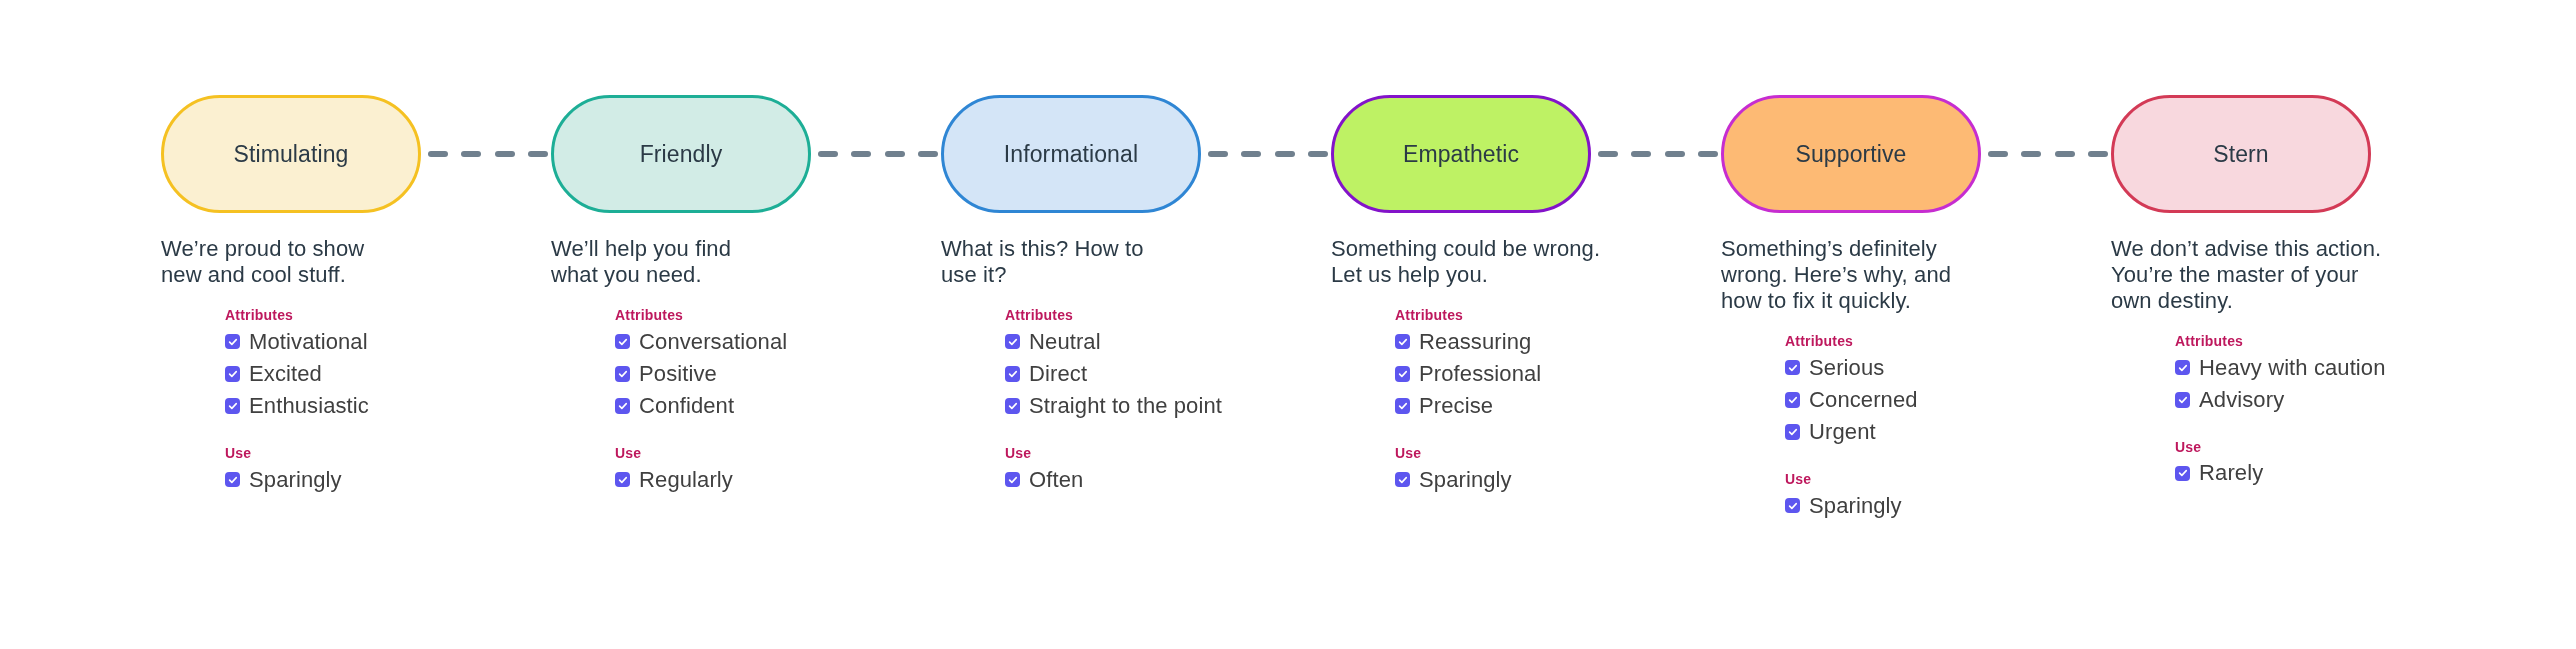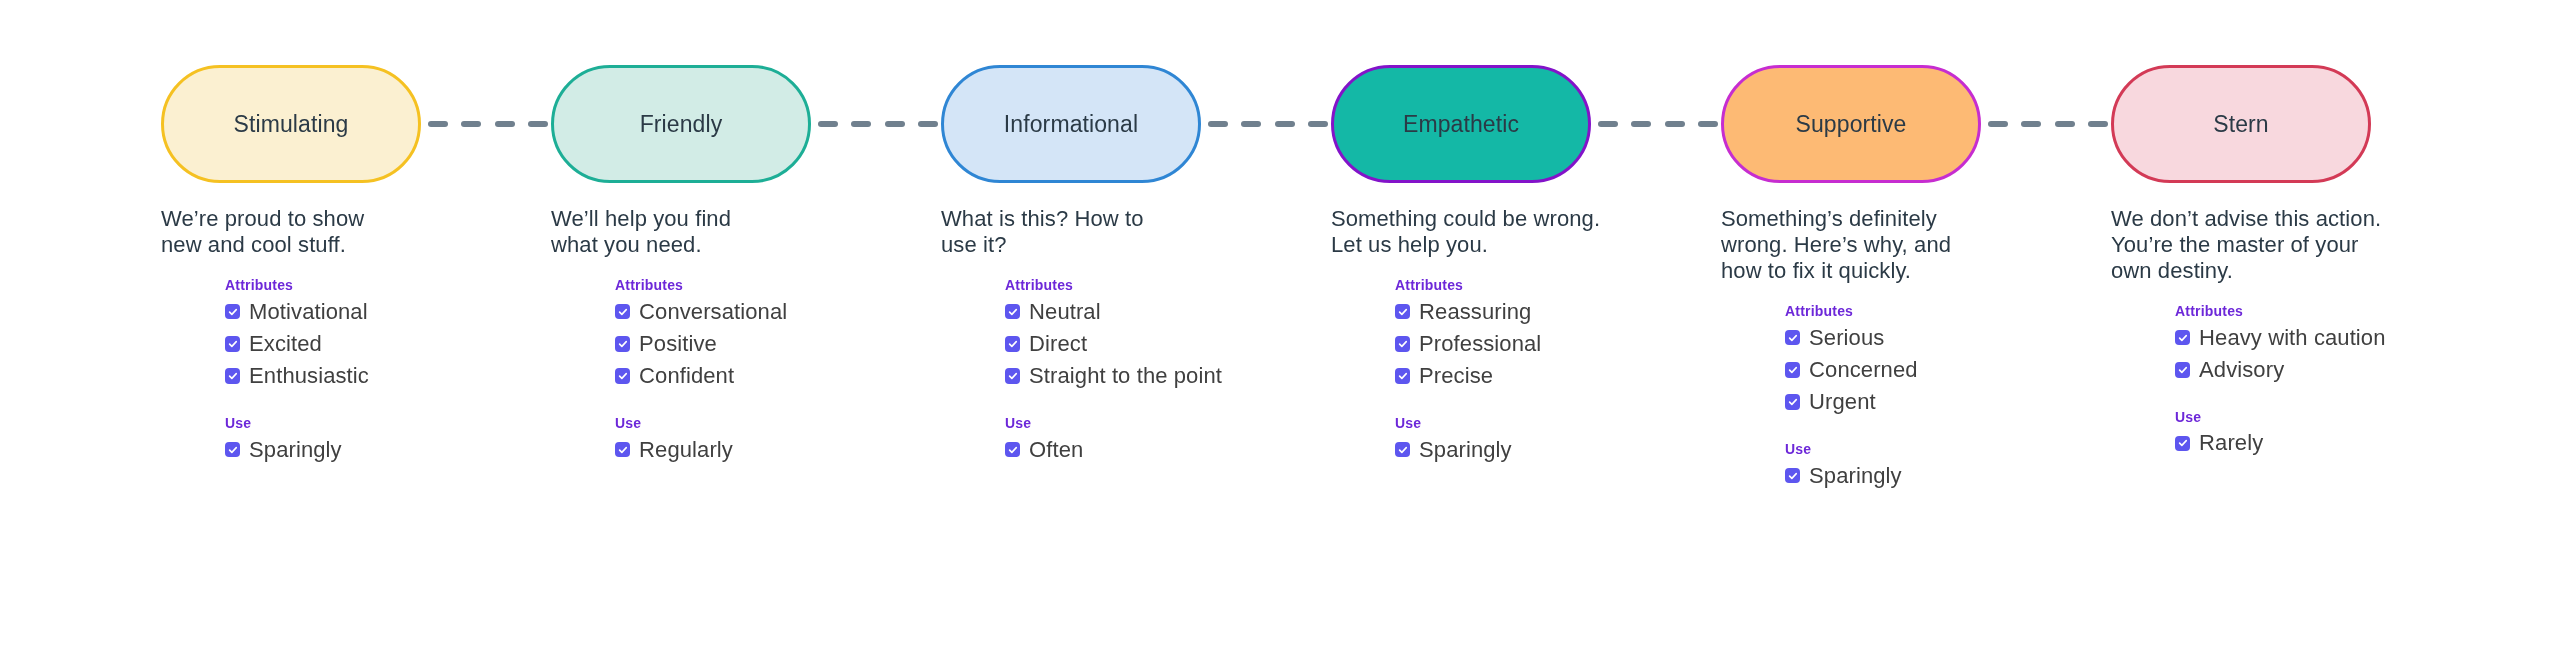--- a/index.html
+++ b/index.html
@@ -29,21 +29,21 @@
     height: 649px;
     display: flex;
     flex-direction: row;
     align-items: flex-start;
   }
 
   .column {
     position: relative;
     box-sizing: border-box;
     width: 390px;
-    padding-top: 65px;
+    padding-top: 95px;
   }
   .column.c1 { margin-left: 161px; }
 
   
   .pill-row {
     position: relative;
     height: 118px;
   }
   .pill {
     position: relative;
@@ -99,21 +99,21 @@
 
   
   .groups {
     margin-top: 19px;
     padding-left: 64px;
   }
   .group + .group { margin-top: 28px; }
   .group-title {
     font-size: 14px;
     font-weight: 700;
-    color: #6d28d9;
+    color: #be185d;
     letter-spacing: 0.2px;
     margin-bottom: 8px;
   }
   .check-row {
     display: flex;
     align-items: center;
     height: 21.5px;
     margin-bottom: 10.7px;
   }
   .check-row:last-child { margin-bottom: 0; }
@@ -302,21 +302,21 @@
                   <path d="M2.4 7.6 L5.8 11 L12.4 3.9" fill="none" stroke="#ffffff" stroke-width="2.4" stroke-linecap="round" stroke-linejoin="round"></path>
                 </svg>
               </span>
               <span class="check-label">Often</span>
             </div>
           </div>
         </div>
       </div>
       <div class="column">
         <div class="pill-row">
-          <div class="pill" style="background: #14b8a6; border-color: rgb(131, 19, 201);">
+          <div class="pill" style="background: #bef264; border-color: rgb(131, 19, 201);">
             <span class="pill-label">Empathetic</span>
           </div>
           <div class="connector">
             <span class="dash"></span>
             <span class="dash"></span>
             <span class="dash"></span>
             <span class="dash"></span>
           </div>
         </div>
         <div class="desc">Something could be wrong.

